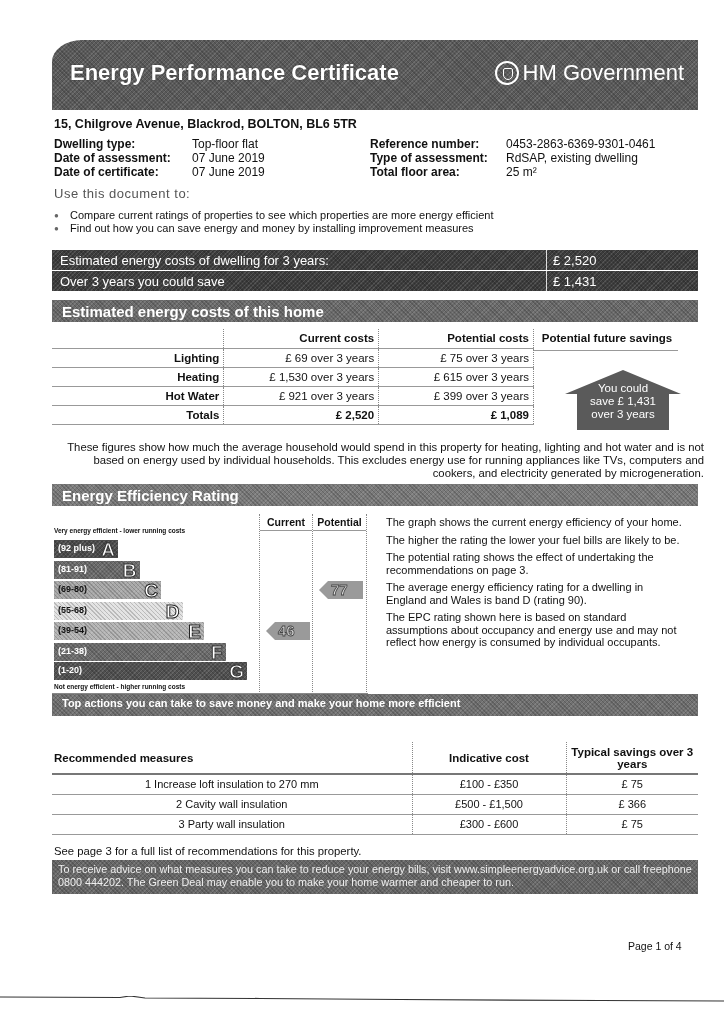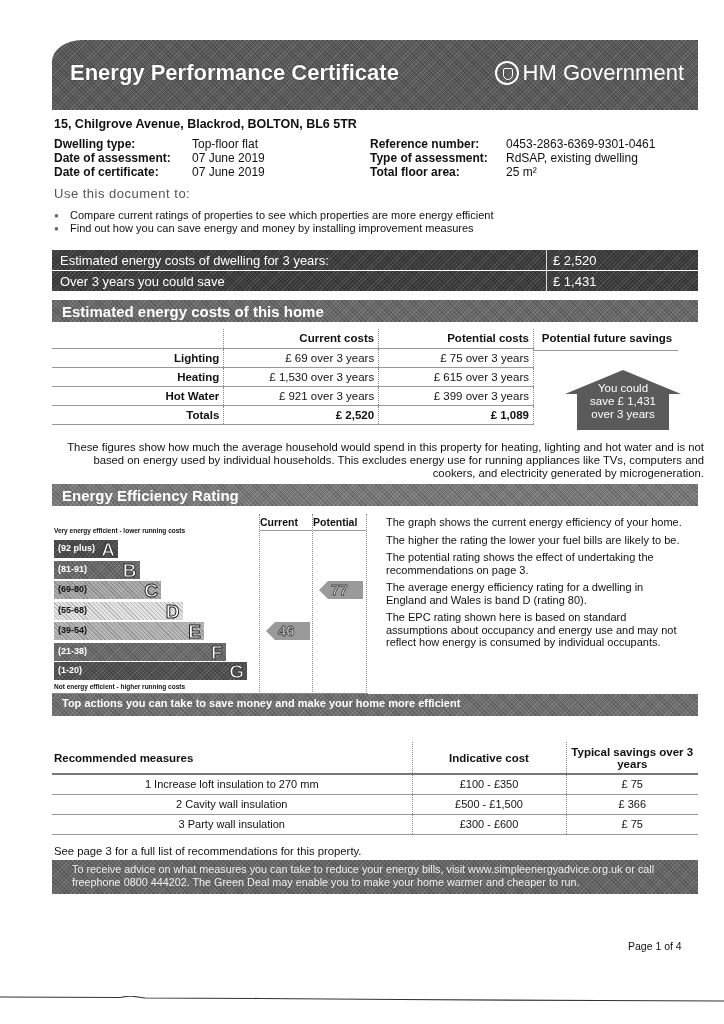--- a/index.html
+++ b/index.html
@@ -84,41 +84,41 @@
   .rb-top { position: absolute; left: 2px; top: 13px; font-size: 6.5px; font-weight: bold; }
   .rb-bottom { position: absolute; left: 2px; top: 169px; font-size: 6.5px; font-weight: bold; }
   .band { position: absolute; left: 2px; height: 18px; }
   .band .range { position: absolute; left: 4px; top: 3px; font-size: 9px; font-weight: bold; color: #fff; }
   .band .letter { position: absolute; right: 3px; top: -1px; font-size: 19px; font-weight: bold; color: #fff; -webkit-text-stroke: 1px #333; }
   .band.light .range { color: #111; }
   .band.light .letter { color: #fff; -webkit-text-stroke: 1px #222; }
 
   .col-current { position: absolute; left: 259px; top: 514px; width: 54px; height: 178px; border-left: 1px dotted #888; border-right: 1px dotted #888; }
   .col-potential { position: absolute; left: 313px; top: 514px; width: 54px; height: 178px; border-right: 1px dotted #888; }
-  .col-head { position: absolute; top: 2px; width: 100%; text-align: left; font-size: 10.5px; font-weight: bold; border-bottom: 1px solid #999; padding-bottom: 2px; }
+  .col-head { position: absolute; top: 2px; width: 100%; text-align: center; font-size: 10.5px; font-weight: bold; border-bottom: 1px solid #999; padding-bottom: 2px; }
   .arrow-tag { position: absolute; height: 18px; width: 44px; }
   .arrow-tag svg { position: absolute; left: 0; top: 0; }
   .arrow-tag .num { position: absolute; left: 12px; top: 0px; font-size: 15px; font-weight: bold; color: #ddd; -webkit-text-stroke: 0.8px #444; }
   .rating-bottom-line { position: absolute; left: 52px; top: 693px; width: 316px; border-top: 1px solid #888; }
 
   .rating-text { position: absolute; left: 386px; top: 516px; width: 300px; font-size: 11px; line-height: 12.5px; }
   .rating-text p { margin-bottom: 5px; }
 
   
   .actions-table { position: absolute; left: 52px; top: 742px; width: 646px; font-size: 11px; border-collapse: collapse; }
   .actions-table th { font-weight: bold; font-size: 11.5px; height: 32px; text-align: left; padding: 0 2px; border-bottom: 2px solid #777; }
   .actions-table th.cost, .actions-table th.save { text-align: center; border-left: 1px dotted #888; }
   .actions-table td { height: 20px; padding: 0 2px; border-bottom: 1px solid #999; text-align: center; }
   .actions-table td.cost, .actions-table td.save { text-align: center; border-left: 1px dotted #888; }
   .actions-table .cost { width: 154px; }
   .actions-table .save { width: 132px; }
 
   .see-page { position: absolute; left: 54px; top: 845px; font-size: 11.3px; }
 
-  .advice { position: absolute; left: 52px; top: 860px; width: 646px; height: 34px; background-color: #666; color: #f0f0f0; font-size: 10.8px; line-height: 13px; padding: 3px 20px; }
+  .advice { position: absolute; left: 52px; top: 860px; width: 646px; height: 34px; background-color: #666; color: #f0f0f0; font-size: 10.8px; line-height: 13px; padding: 3px 6px; }
 
   .page-num { position: absolute; left: 628px; top: 940px; font-size: 10.5px; }
   .bottom-line { position: absolute; left: 0; top: 996px; width: 724px; height: 8px; }
 </style>
 </head>
 <body>
 
 <div class="banner grain">
   <div class="banner-title">Energy Performance Certificate</div>
   <div class="banner-gov">
@@ -281,21 +281,21 @@
       </svg>
       <span class="num">77</span>
     </div>
   </div>
 <div class="rating-bottom-line"></div>
 
 <div class="rating-text">
   <p>The graph shows the current energy efficiency of your home.</p>
   <p>The higher the rating the lower your fuel bills are likely to be.</p>
   <p>The potential rating shows the effect of undertaking the recommendations on page 3.</p>
-  <p>The average energy efficiency rating for a dwelling in England and Wales is band D (rating 80).</p>
+  <p>The average energy efficiency rating for a dwelling in England and Wales is band D (rating 90).</p>
   <p>The EPC rating shown here is based on standard assumptions about occupancy and energy use and may not reflect how energy is consumed by individual occupants.</p>
 </div>
 
 <div class="section-head sh-actions grain">
   <span>Top actions you can take to save money and make your home more efficient</span>
 </div>
 
 <table class="actions-table">
   <tbody>
       <tr>

